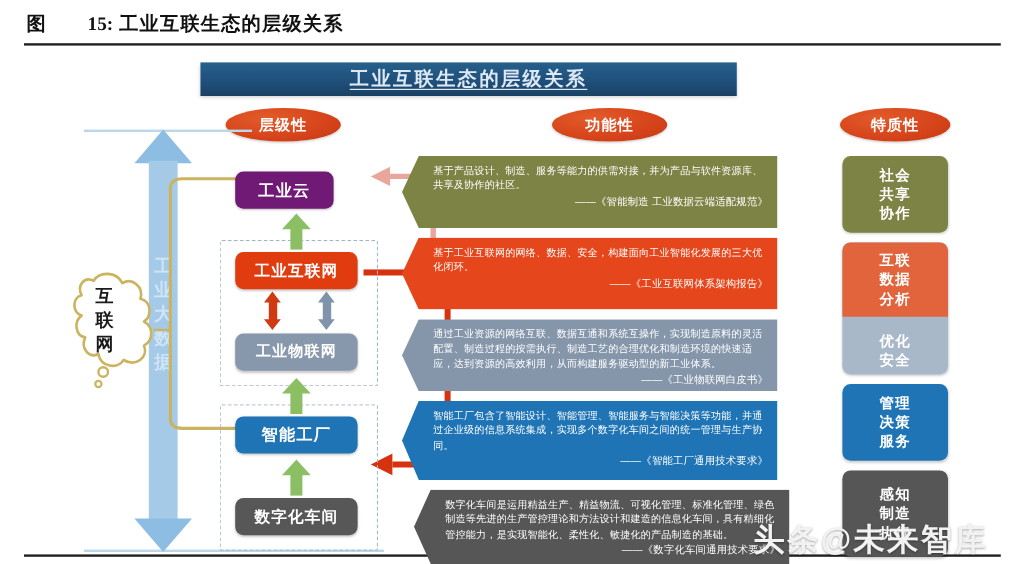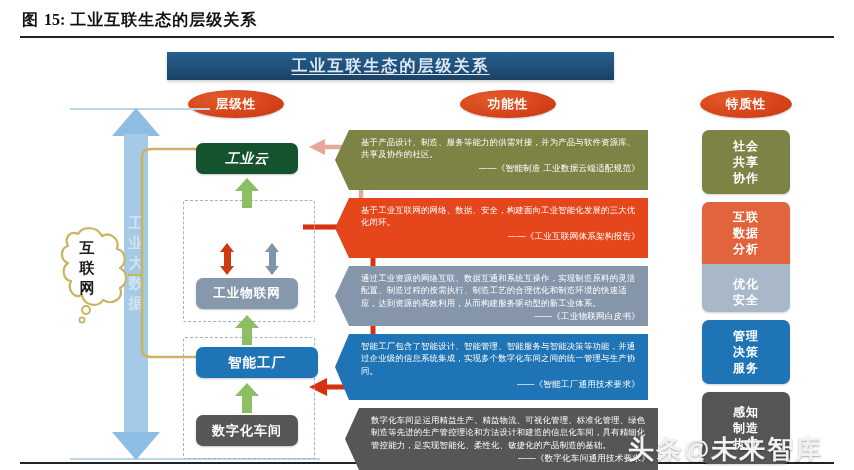--- a/index.html
+++ b/index.html
@@ -12,21 +12,21 @@
   }
   #root{position:relative;width:854px;height:470px;}
 
   
   .caption{
     position:absolute;left:22px;top:10px;
     font-family:"Liberation Serif","DejaVu Serif",serif;
     font-weight:bold;font-size:16px;color:#111;
     letter-spacing:1px;white-space:nowrap;
   }
-  .caption .num{letter-spacing:0px;}
+  .caption .num{letter-spacing:0px;margin-left:29px;}
   .rule-top{position:absolute;left:20px;top:36px;width:814px;height:2px;background:#222;}
   .rule-bottom{position:absolute;left:20px;top:462px;width:814px;height:2px;background:#222;}
 
   
   .canvas{position:absolute;left:0;top:40px;width:854px;height:420px;}
 
   
   .banner{
     position:absolute;left:167px;top:12px;width:447px;height:28px;
     background:linear-gradient(180deg,#245a85 0%,#1f4e79 55%,#1b4straight 100%);
@@ -53,24 +53,24 @@
   #pill-2{left:700px;top:50px;width:92px;}
 
   
   .lvbox{
     position:absolute;border-radius:7px;
     display:flex;align-items:center;justify-content:center;
     color:#fff;font-weight:bold;letter-spacing:1px;
     box-shadow:0 1px 2px rgba(0,0,0,.22);
     font-size:13.5px;
   }
-  #lv-cloud  {left:196px;top:103px;width:102px;height:31px;background:#14532d;font-style:italic;}
+  #lv-cloud  {left:196px;top:103px;width:82px;height:31px;background:#701a75;}
   #lv-iiot   {left:196px;top:170px;width:102px;height:31px;background:#e03c10;font-size:13px;}
   #lv-iot    {left:196px;top:238px;width:102px;height:31px;background:#8798ac;font-size:12.5px;}
-  #lv-factory{left:196px;top:307px;width:122px;height:31px;background:#1f74b5;}
+  #lv-factory{left:196px;top:307px;width:102px;height:31px;background:#1f74b5;}
   #lv-shop   {left:196px;top:375px;width:102px;height:31px;background:#575757;font-size:13px;}
 
   
   .dashed-group{position:absolute;border:1.4px dashed #9fb6c9;border-radius:2px;}
   #grp-net{left:183px;top:160px;width:130px;height:120px;}
   #grp-fac{left:183px;top:297px;width:130px;height:120px;}
 
   
   .uparrow{position:absolute;width:24px;height:30px;}
   .uparrow .shaft{position:absolute;left:7px;top:11px;width:10px;height:19px;background:#8cbf63;}
@@ -245,20 +245,21 @@
       <div class="bar"></div>
       <div class="dn"></div>
     </div>
     <div class="dbl" id="dbl-blue">
       <div class="up"></div>
       <div class="bar"></div>
       <div class="dn"></div>
     </div>
 
     <div class="lvbox" id="lv-cloud">工业云</div>
+    <div class="lvbox" id="lv-iiot">工业互联网</div>
     <div class="lvbox" id="lv-iot">工业物联网</div>
     <div class="lvbox" id="lv-factory">智能工厂</div>
     <div class="lvbox" id="lv-shop">数字化车间</div>
 
     <div class="fbox" id="fb-0">
       <span class="p1">基于产品设计、制造、服务等能力的供需对接，并为产品与软件资源库、共享及协作的社区。</span>
       <span class="src">——《智能制造 工业数据云端适配规范》</span>
     </div>
     <div class="fbox" id="fb-1">
       <span class="p1">基于工业互联网的网络、数据、安全，构建面向工业智能化发展的三大优化闭环。</span>

